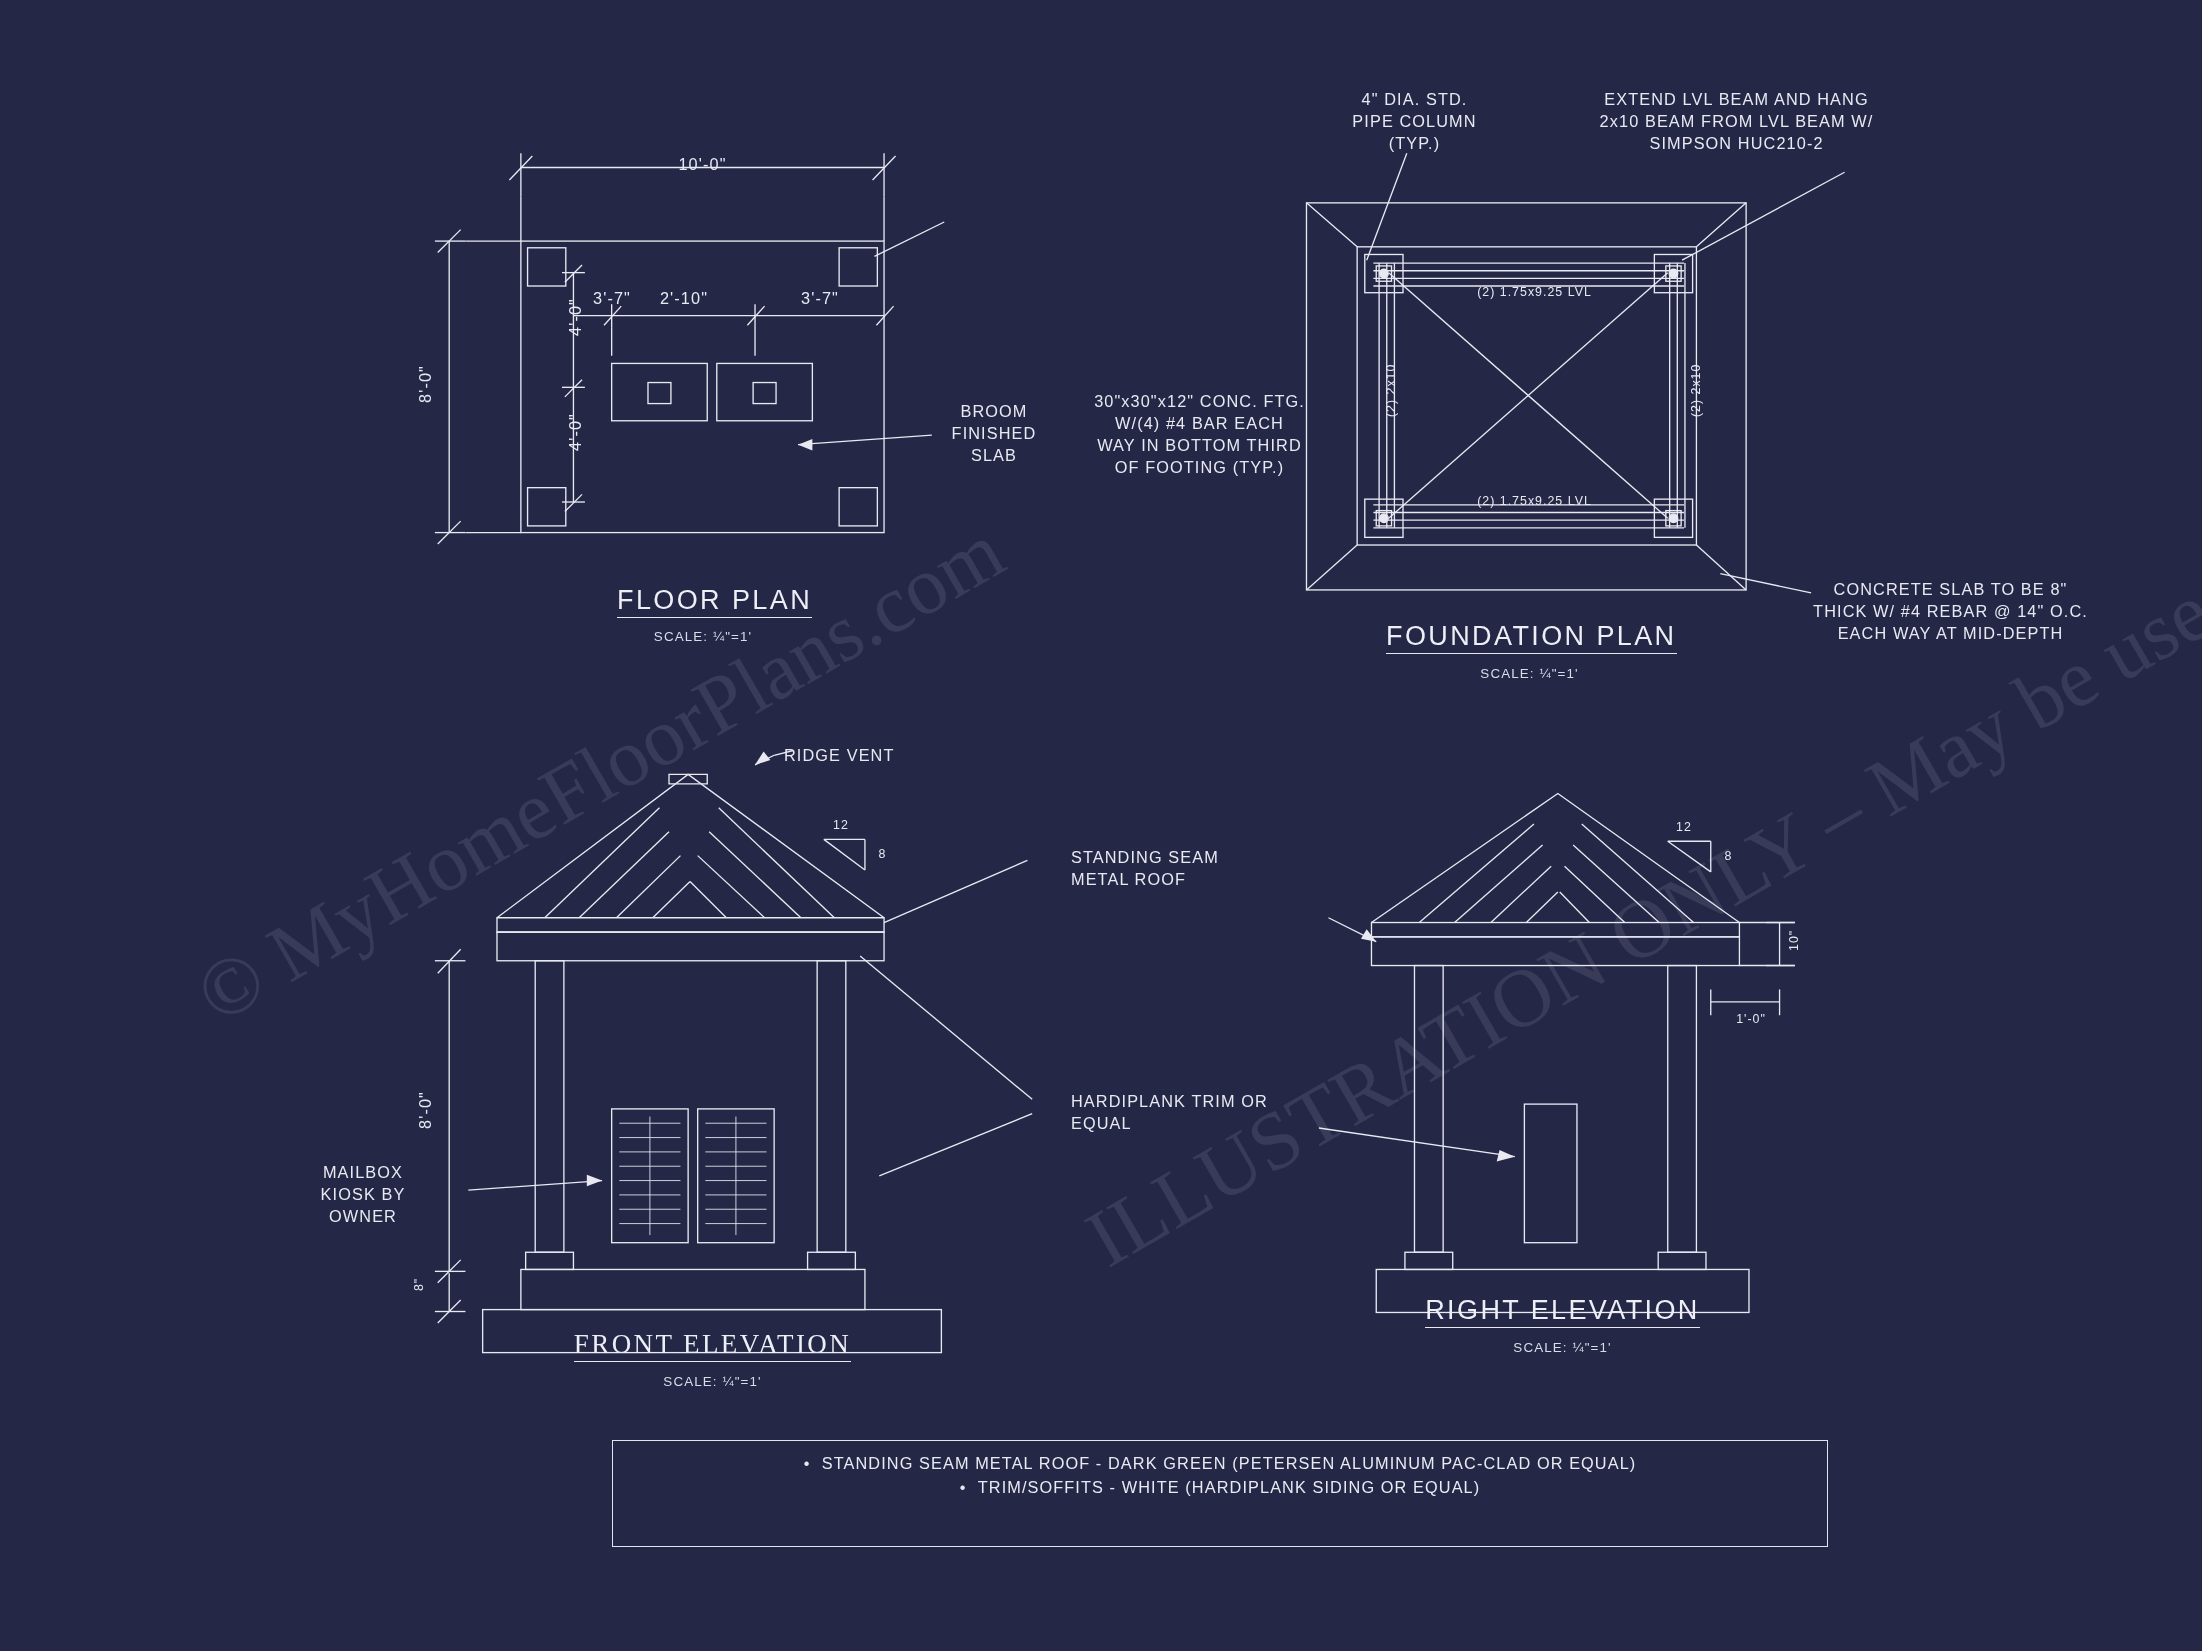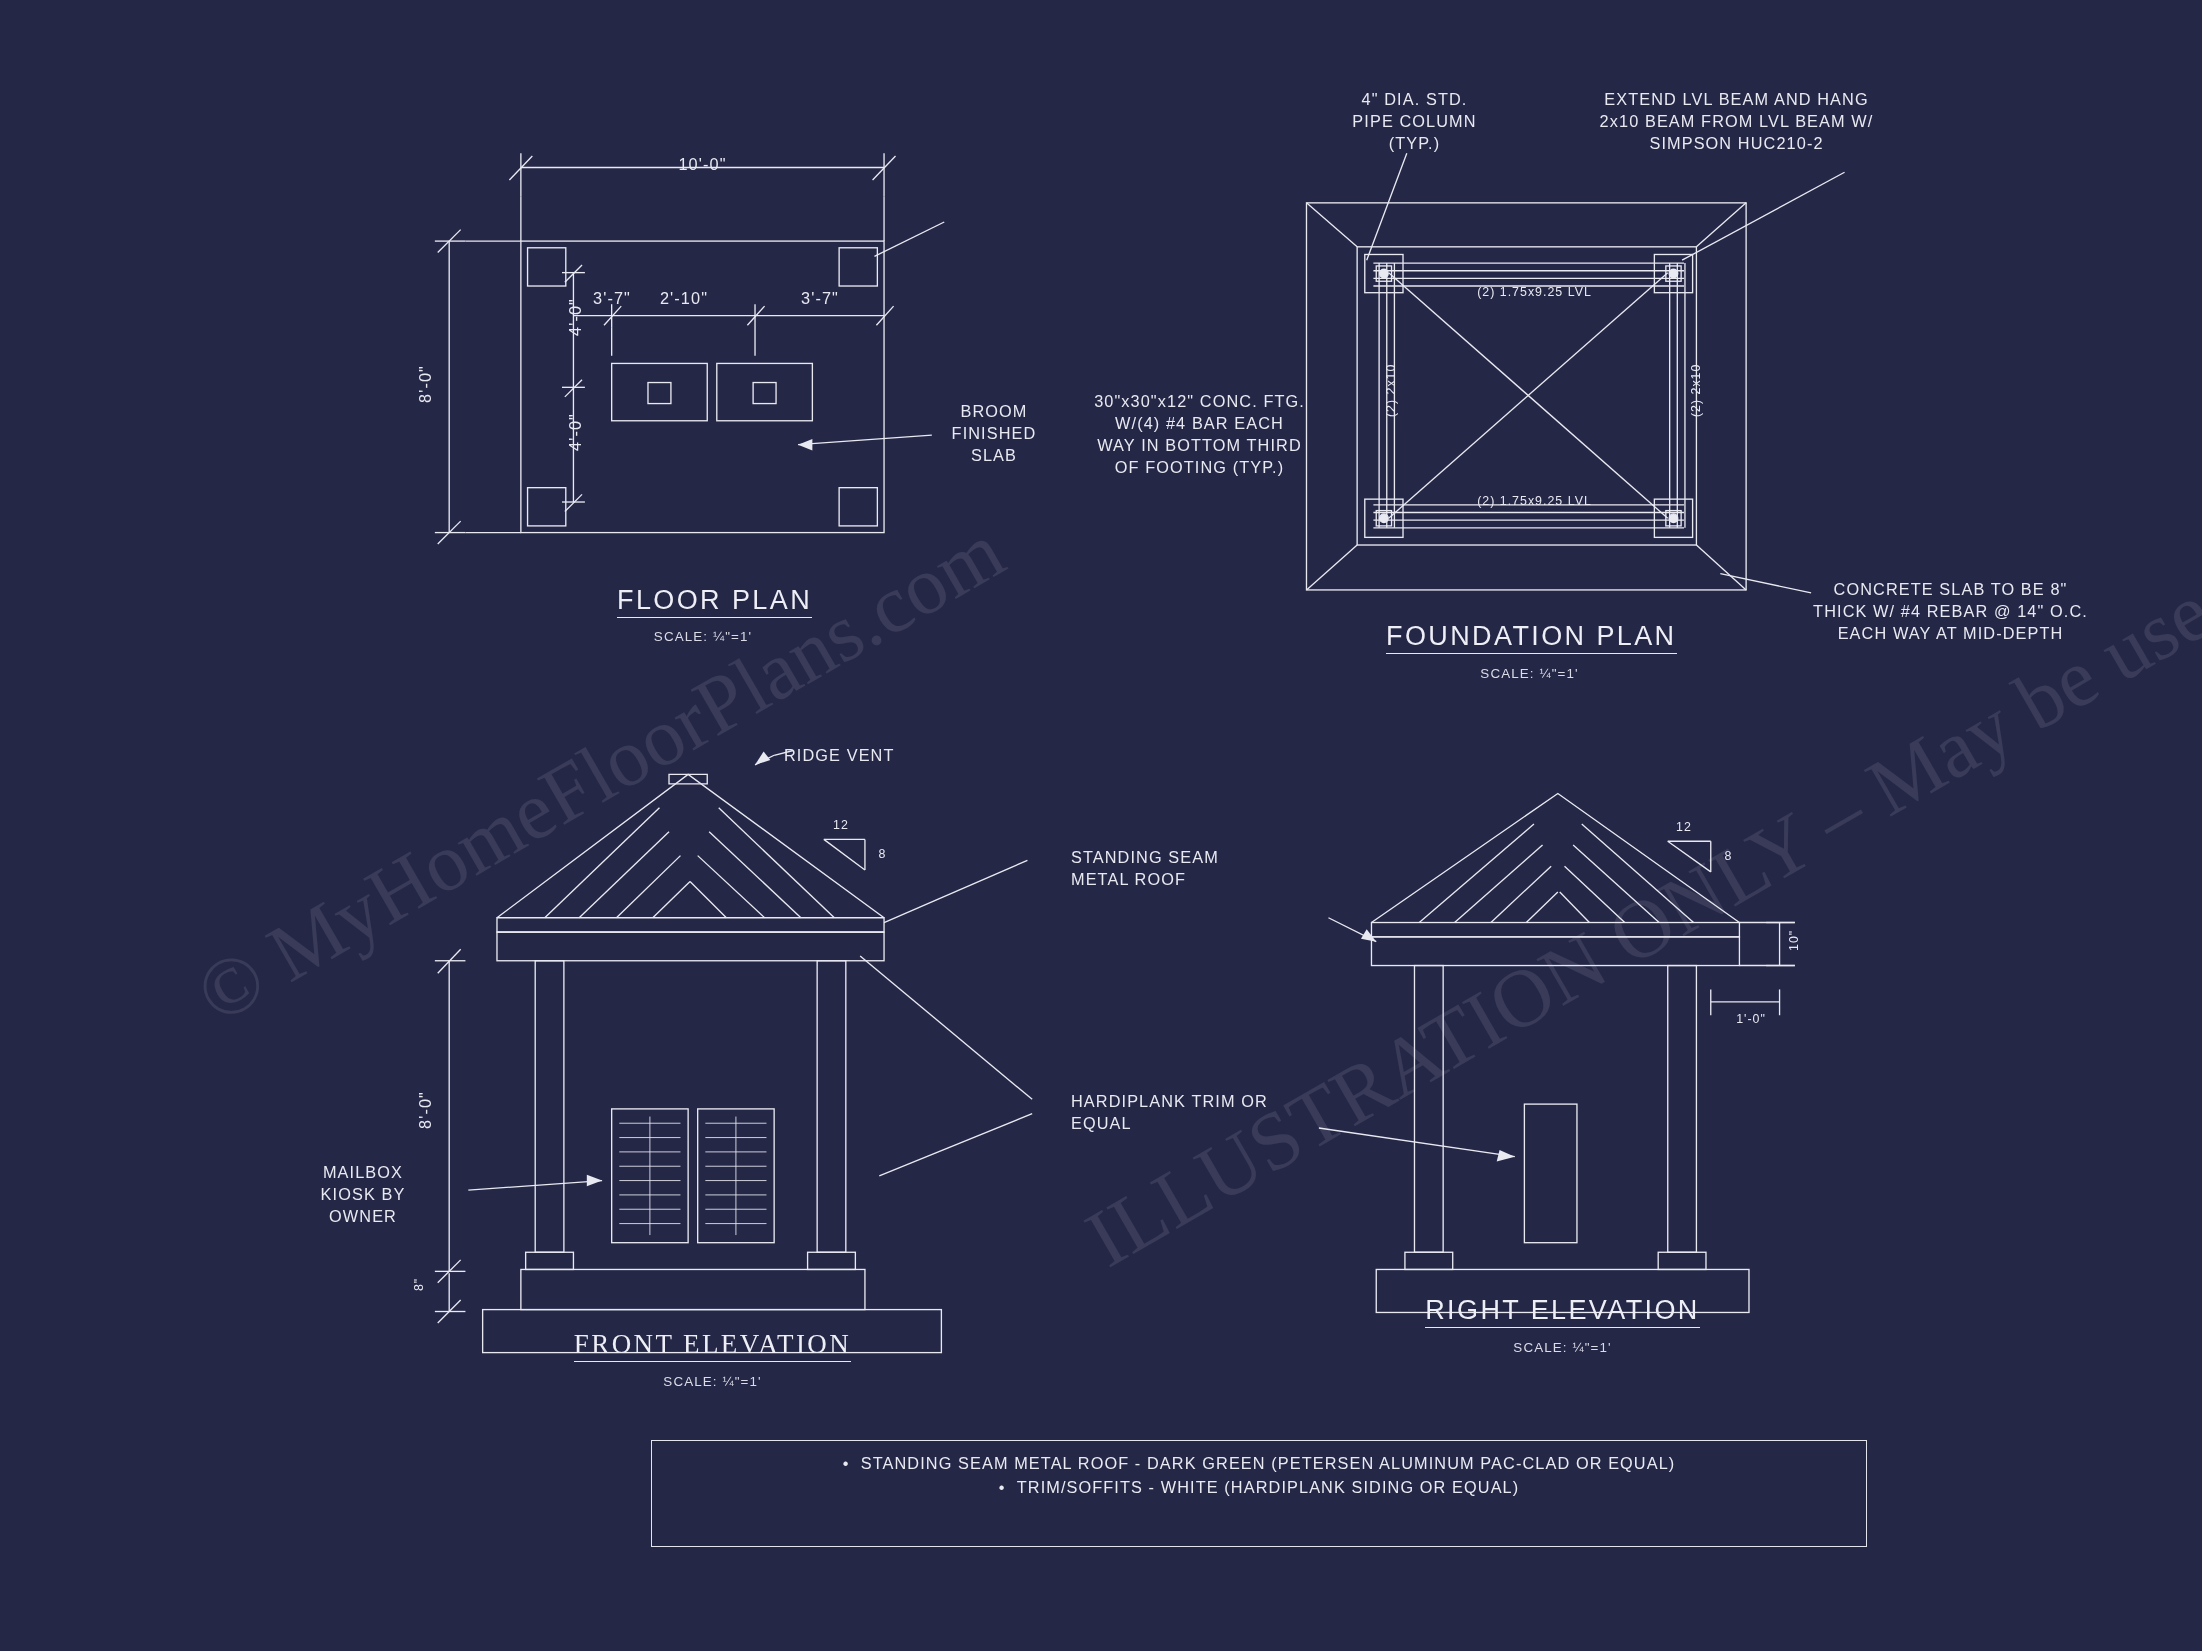--- a/index.html
+++ b/index.html
@@ -14,21 +14,21 @@
          text-align:center;white-space:nowrap;}
   .title u{text-decoration:none;border-bottom:1.4px solid #e9e9f2;padding-bottom:2px;}
   .scale{position:absolute;font-size:13.4px;letter-spacing:1.1px;color:#dcdce8;
          text-align:center;white-space:nowrap;}
   .tiny{font-size:12.4px;letter-spacing:1px;}
   .wm{position:absolute;color:rgba(225,228,245,0.11);font-family:"Liberation Serif",serif;
       white-space:nowrap;pointer-events:none;}
   .wm1{left:143px;top:726px;font-size:82px;transform:rotate(-30deg);}
   .wm2{left:937px;top:612px;font-size:82px;transform:rotate(-30deg);}
   .notebox{position:absolute;left:612px;top:1440px;width:1214px;height:105px;
-           border:1.4px solid #e4e4ef;margin-left:39px;}
+           border:1.4px solid #e4e4ef;}
   .noteline{font-size:16.3px;letter-spacing:1.1px;text-align:center;color:#eaeaf3;}
 </style>
 </head>
 <body>
 
 <div class="sheet">
 
   <svg class="cad" viewBox="0 0 2304 1728" xmlns="http://www.w3.org/2000/svg">
     <g stroke="#e9e9f2" fill="none" stroke-width="1.4">
 

